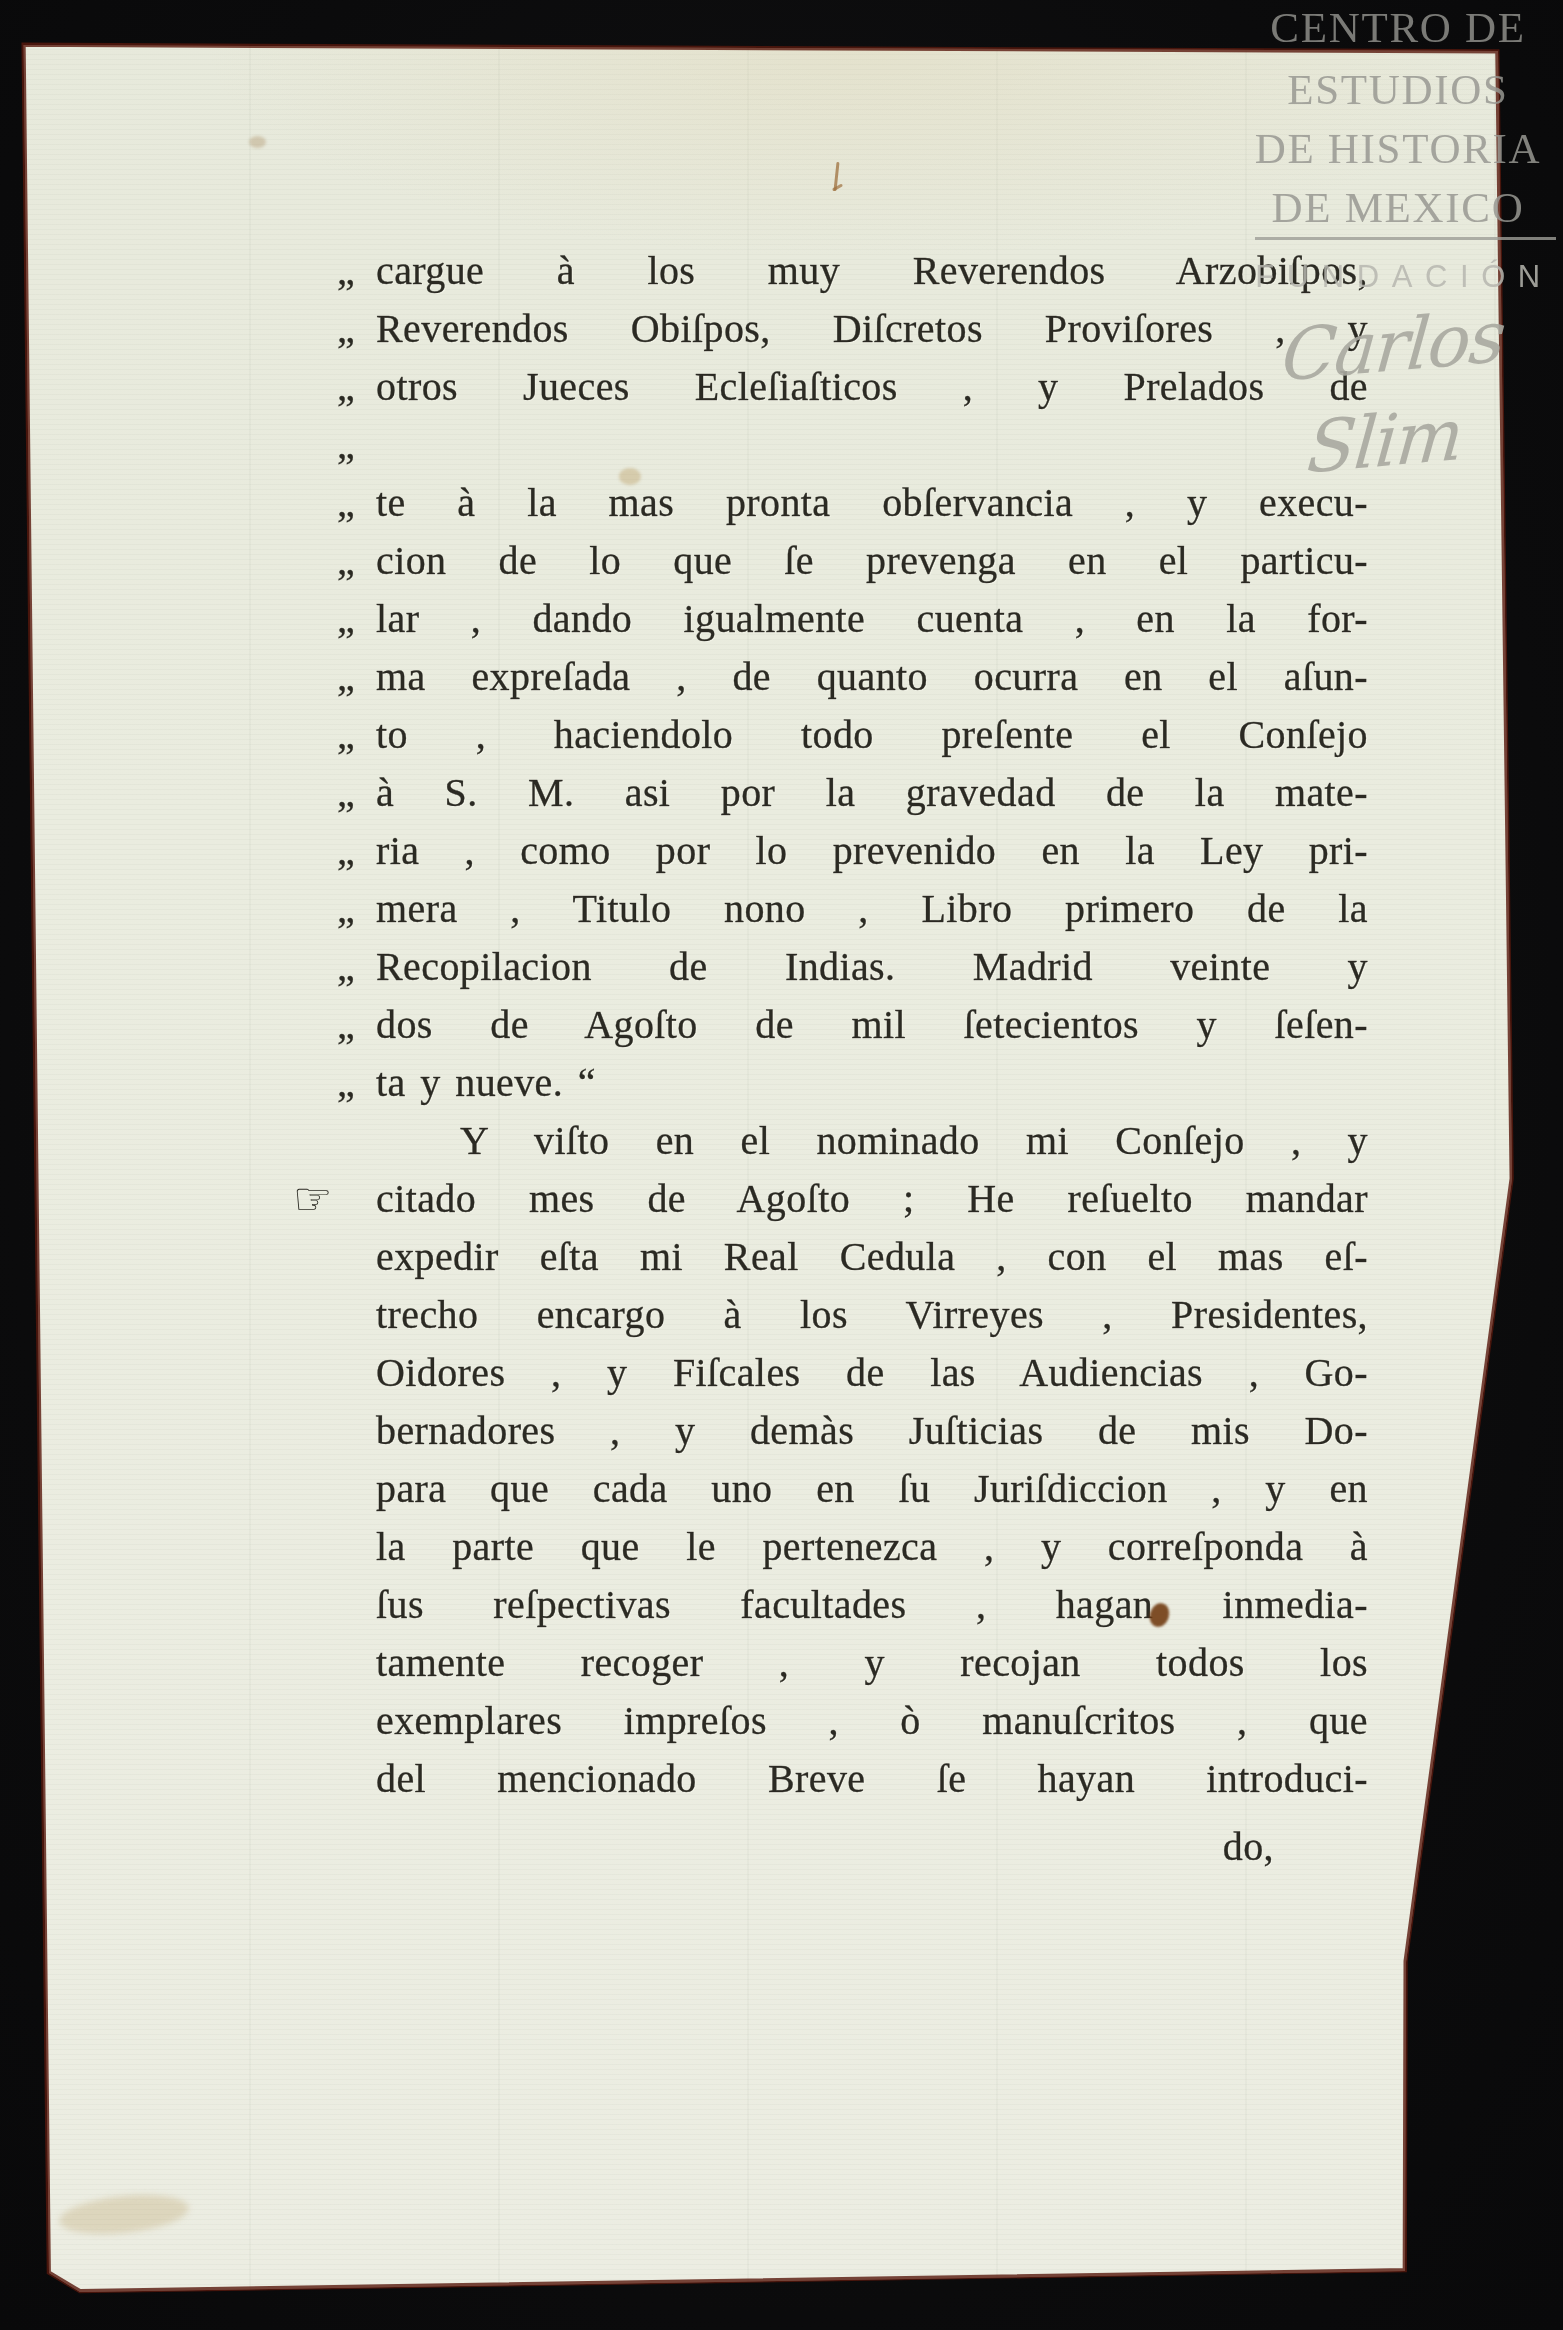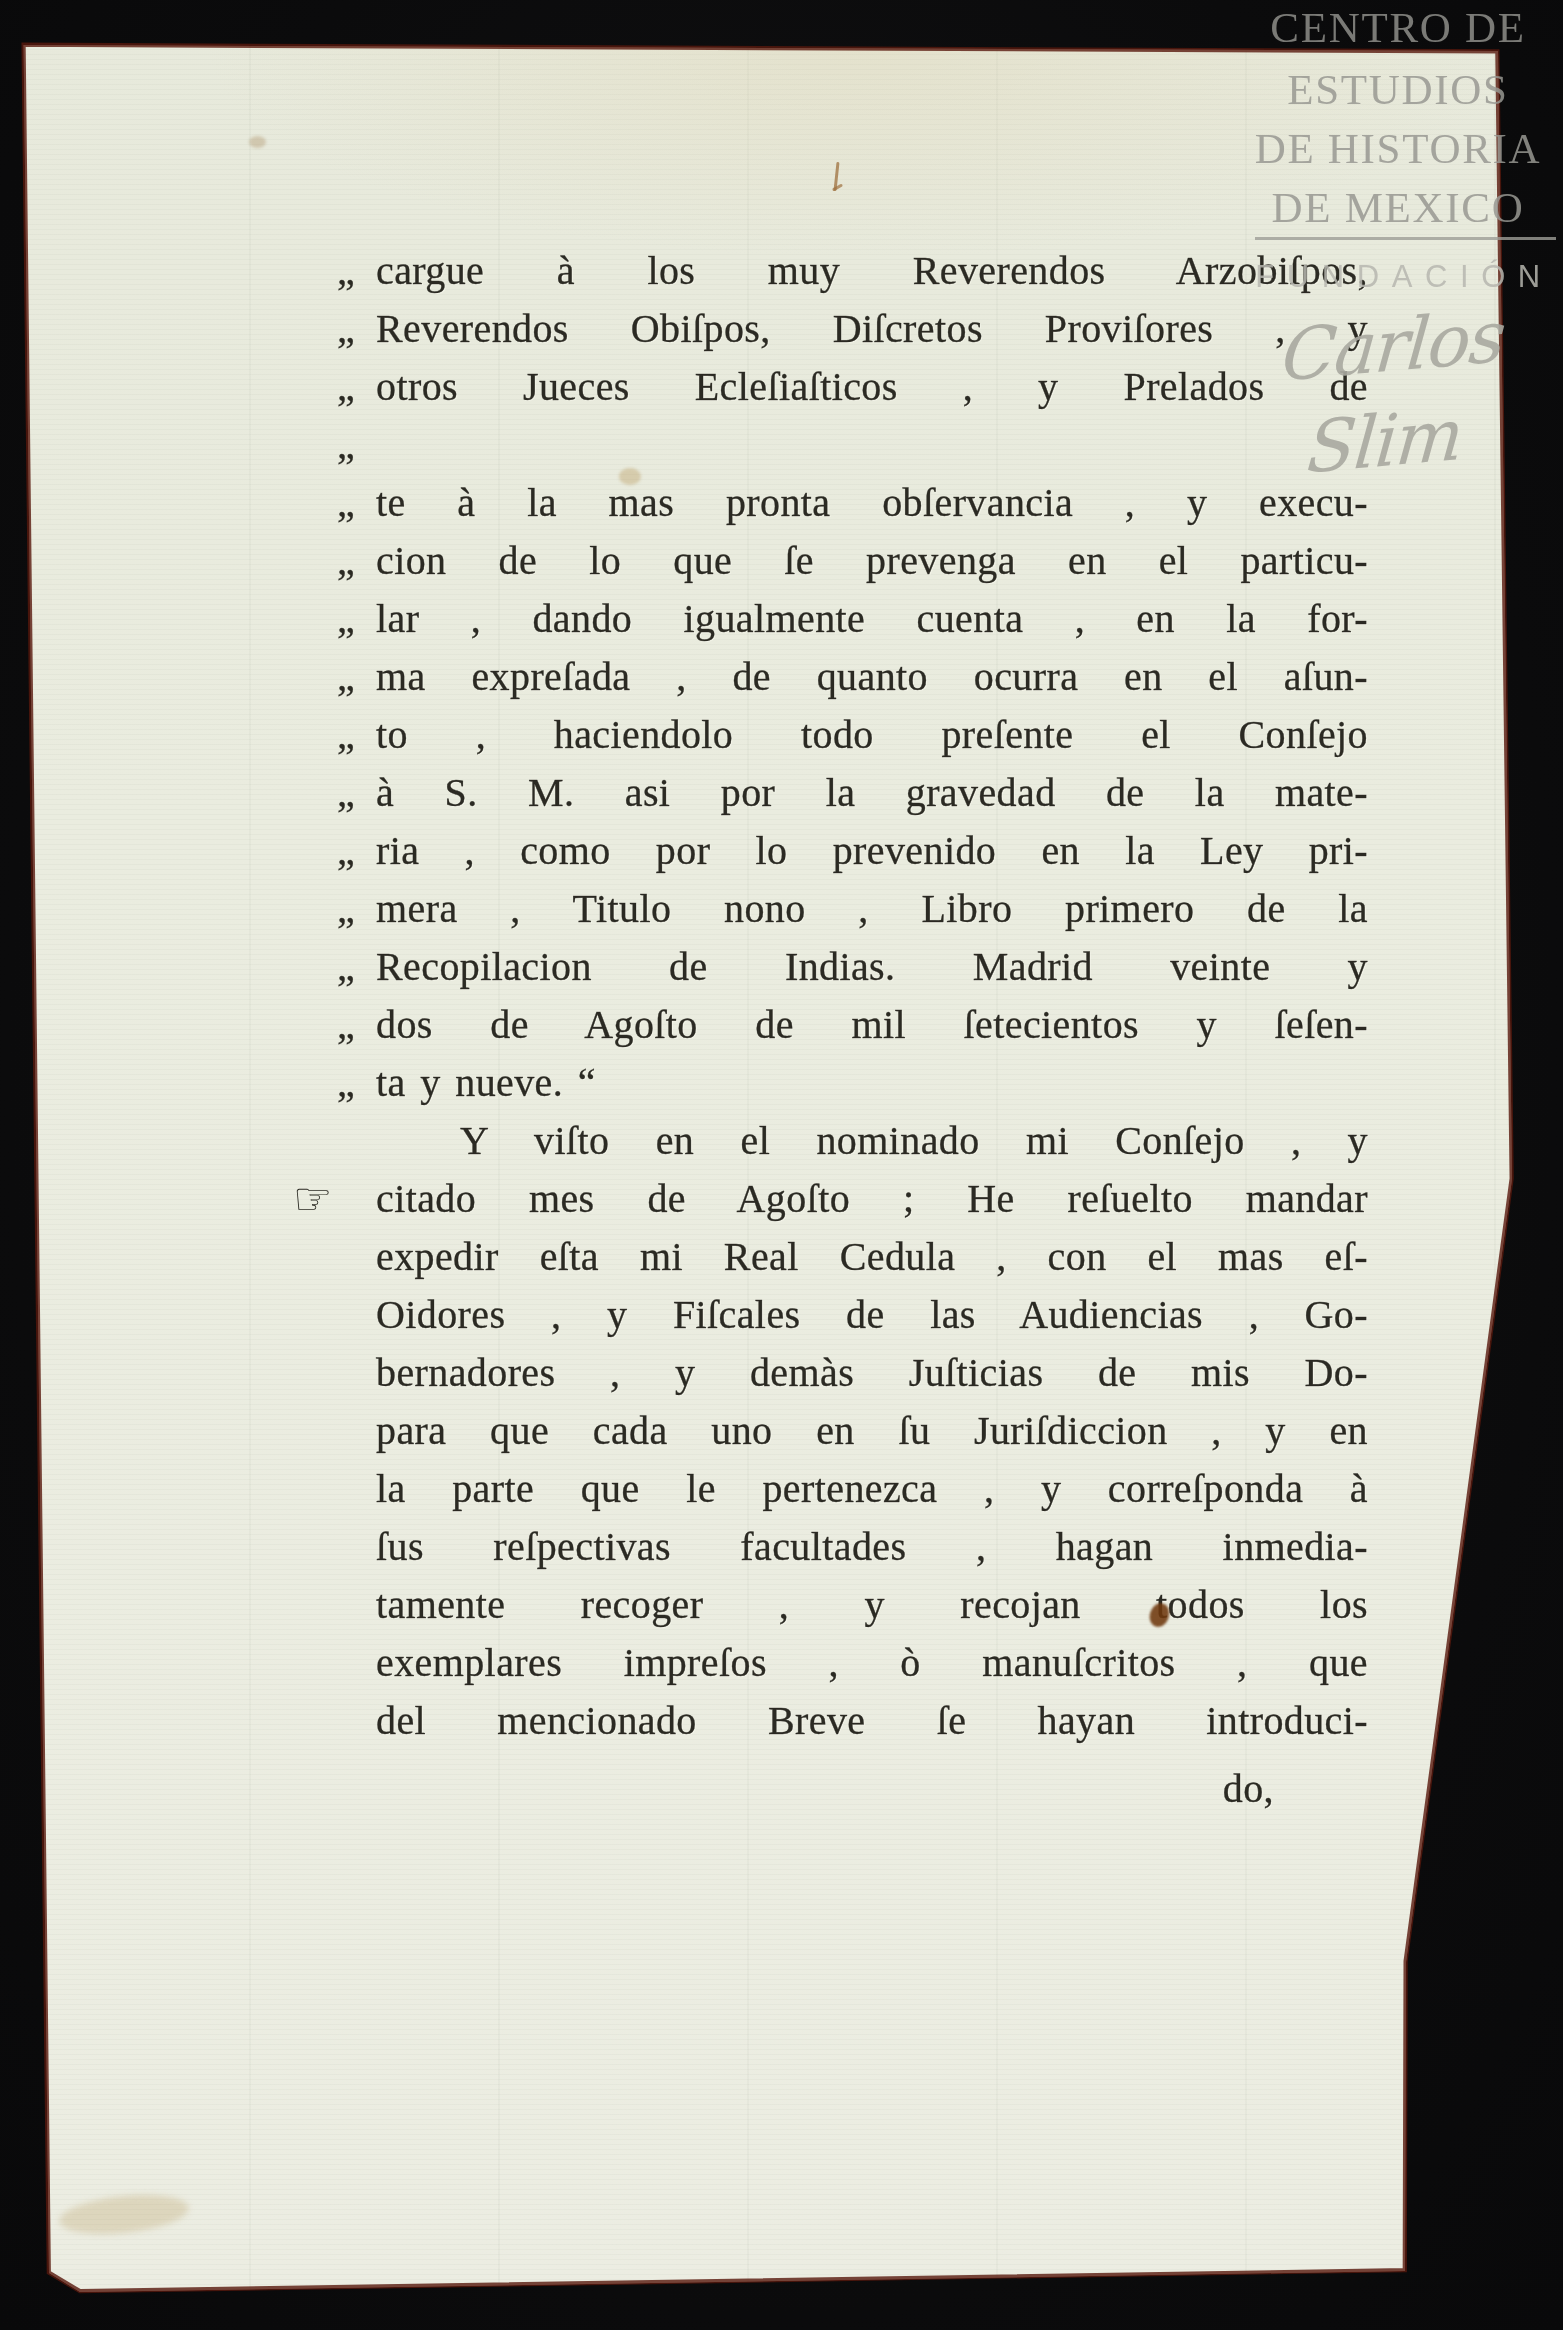--- a/index.html
+++ b/index.html
@@ -100,20 +100,21 @@
       <div class="line"><span class="qm">„</span><span class="lt">à S. M. asi por la gravedad de la mate-</span></div>
       <div class="line"><span class="qm">„</span><span class="lt">ria , como por lo prevenido en la Ley pri-</span></div>
       <div class="line"><span class="qm">„</span><span class="lt">mera , Titulo nono , Libro primero de la</span></div>
       <div class="line"><span class="qm">„</span><span class="lt">Recopilacion de Indias. Madrid veinte y</span></div>
       <div class="line"><span class="qm">„</span><span class="lt">dos de Agoſto de mil ſetecientos y ſeſen-</span></div>
       <div class="line short"><span class="qm">„</span><span class="lt">ta y nueve. “</span></div>
 
       <div class="line indent"><span class="lt">Y viſto en el nominado mi Conſejo , y</span></div>
       <div class="line"><span class="manicule">☞</span><span class="lt">citado mes de Agoſto ; He reſuelto mandar</span></div>
       <div class="line"><span class="lt">expedir eſta mi Real Cedula , con el mas eſ-</span></div>
+      <div class="line"><span class="lt">trecho encargo à los Virreyes , Presidentes,</span></div>
       <div class="line"><span class="lt">Oidores , y Fiſcales de las Audiencias , Go-</span></div>
       <div class="line"><span class="lt">bernadores , y demàs Juſticias de mis Do-</span></div>
       <div class="line"><span class="lt">para que cada uno en ſu Juriſdiccion , y en</span></div>
       <div class="line"><span class="lt">la parte que le pertenezca , y correſponda à</span></div>
       <div class="line"><span class="lt">ſus reſpectivas facultades , hagan inmedia-</span></div>
       <div class="line"><span class="lt">tamente recoger , y recojan todos los</span></div>
       <div class="line"><span class="lt">exemplares impreſos , ò manuſcritos , que</span></div>
       <div class="line"><span class="lt">del mencionado Breve ſe hayan introduci-</span></div>
       <div class="line catch"><span class="lt">do,</span></div>
     </div>

